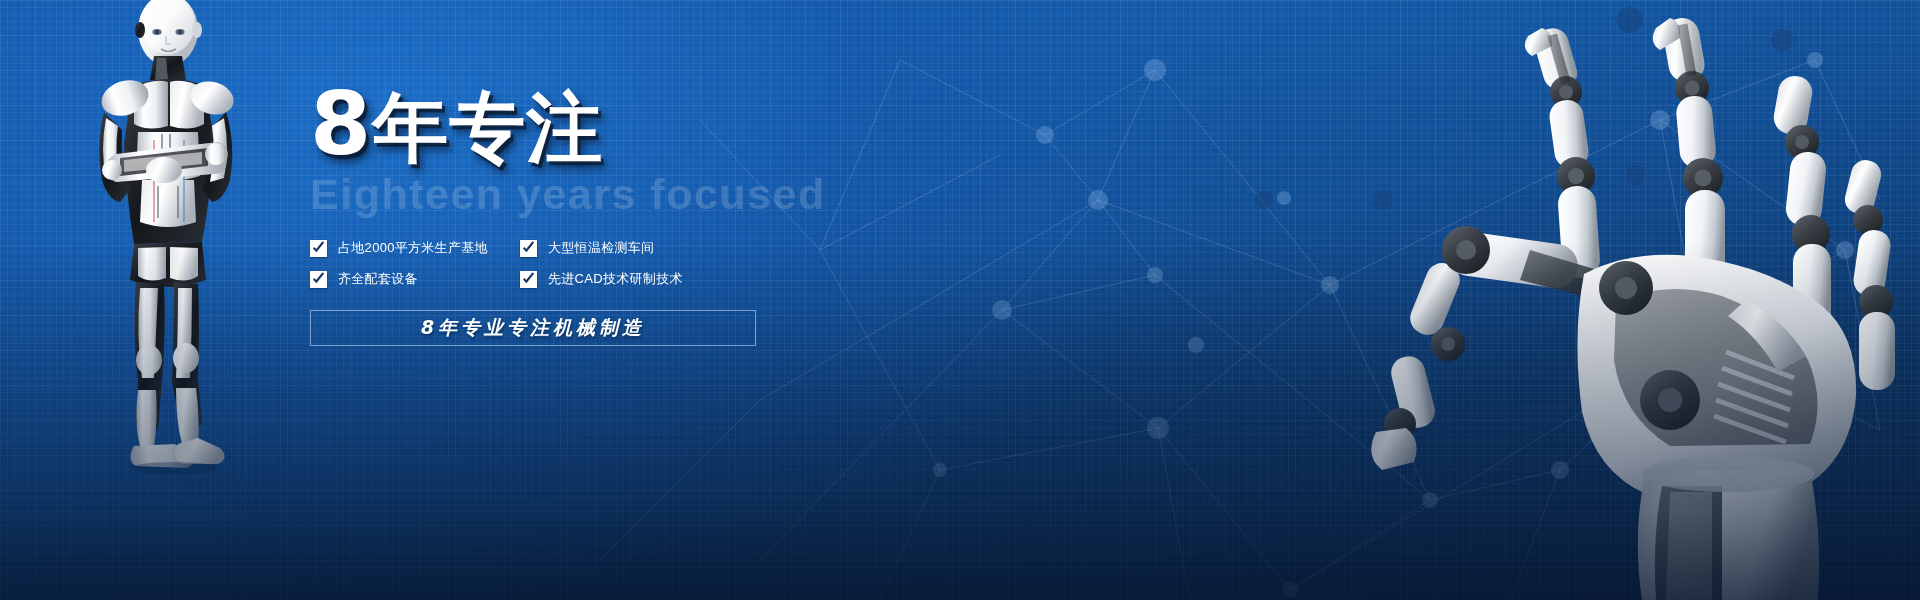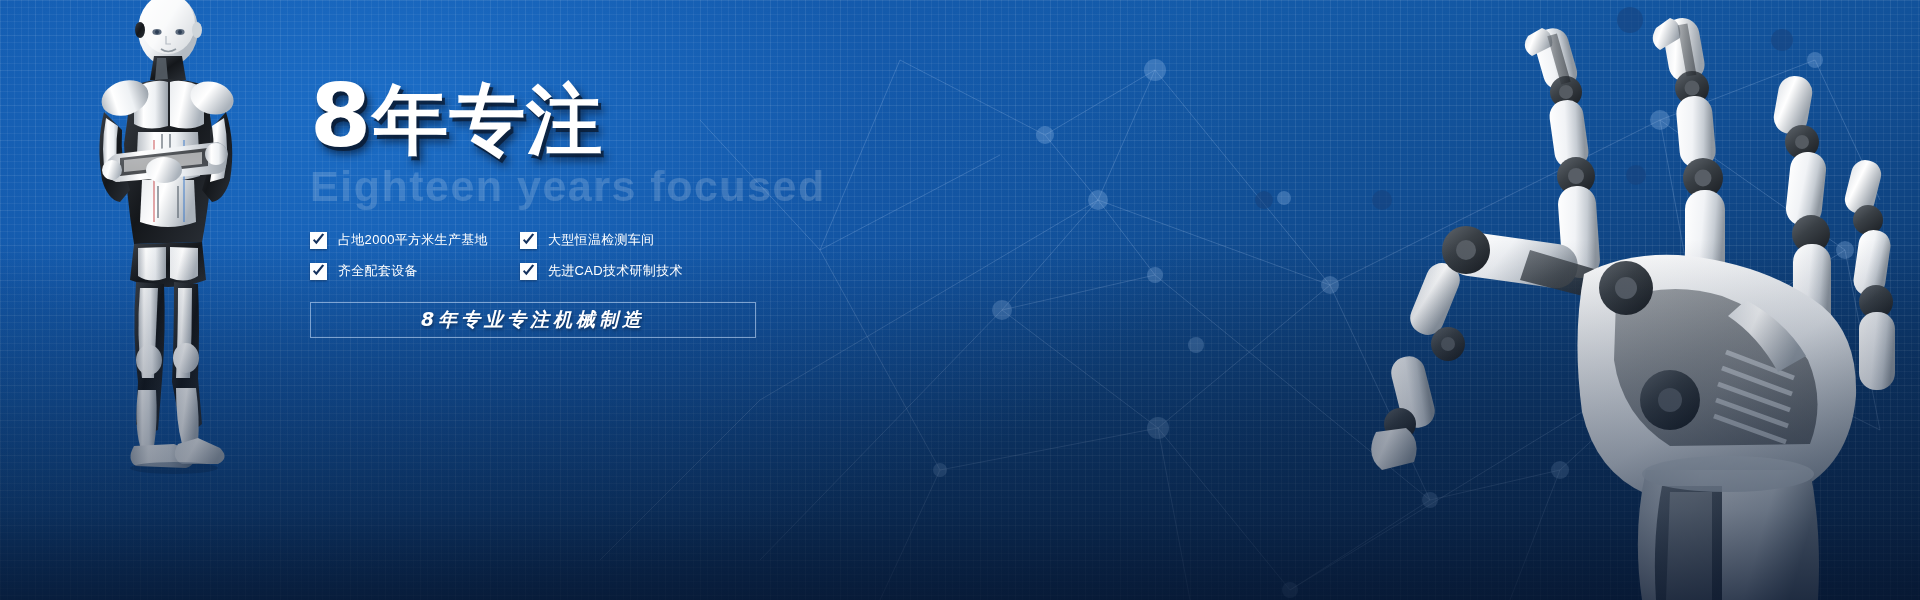--- a/index.html
+++ b/index.html
@@ -50,21 +50,21 @@
     width:220px; height:500px;
   }
   
   .robohand {
     position:absolute; right:-10px; top:0;
     width:560px; height:600px;
   }
 
   
   .content {
-    position:absolute; left:310px; top:64px;
+    position:absolute; left:310px; top:72px;
     width:720px;
   }
 
   .headline-row {
     display:flex; align-items:flex-end; gap:22px;
     height:96px;
   }
   .headline {
     font-family:"DejaVu Sans", sans-serif;
     font-weight:bold;

